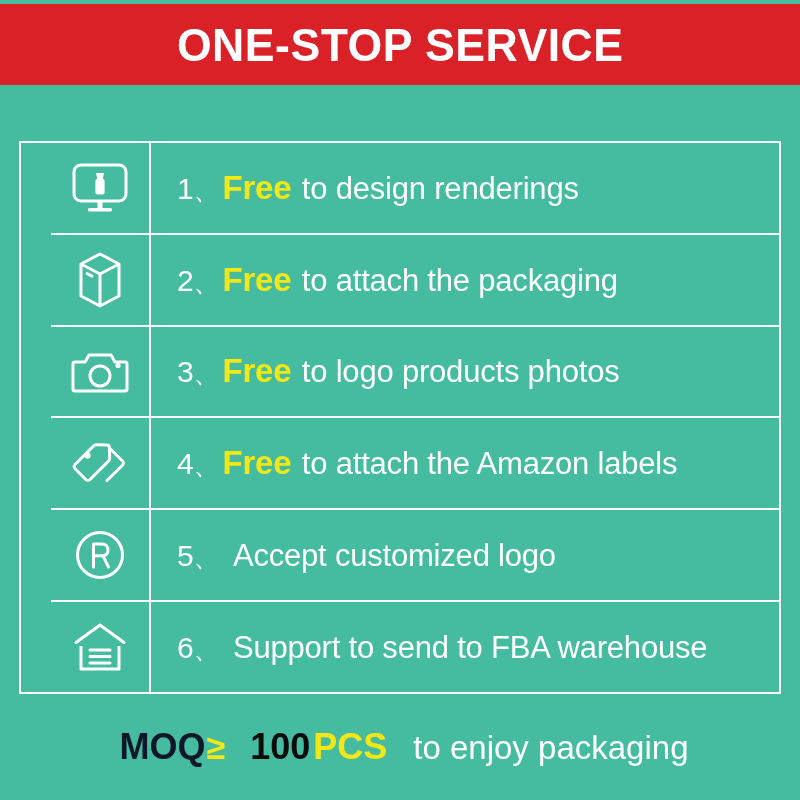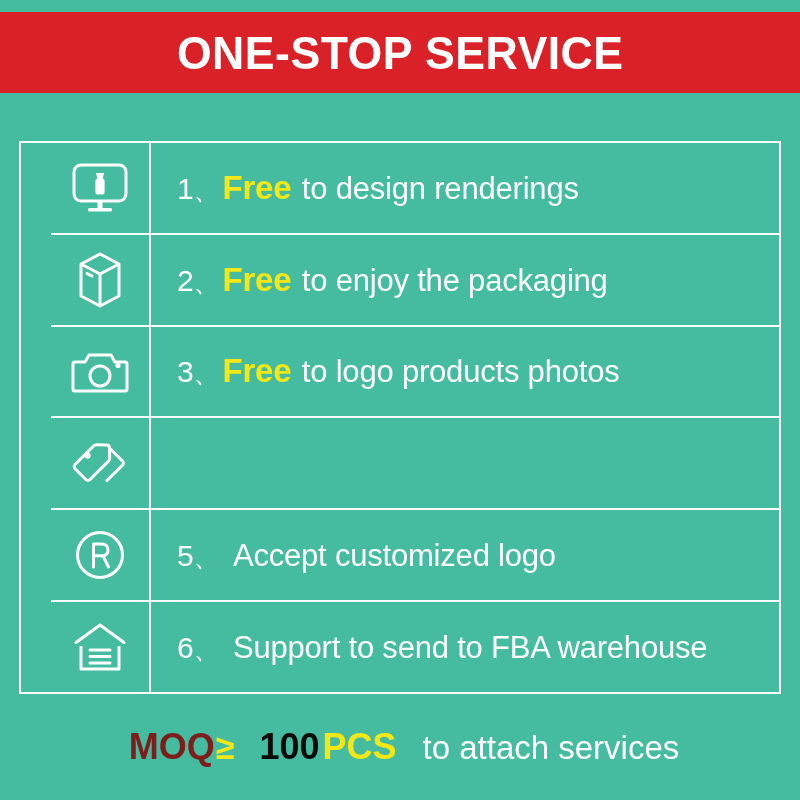--- a/index.html
+++ b/index.html
@@ -19,21 +19,21 @@
     width: 800px;
     height: 800px;
     background: #45bca0;
     box-sizing: border-box;
   }
 
   
   .header-band {
     position: absolute;
     left: 0;
-    top: 12px;
+    top: 4px;
     width: 800px;
     height: 81px;
     background: #da2128;
     display: flex;
     align-items: center;
     justify-content: center;
   }
   .header-title {
     color: #ffffff;
     font-family: "Liberation Sans", sans-serif;
@@ -129,21 +129,21 @@
     justify-content: center;
   }
   .footer-text {
     font-family: "Liberation Sans", sans-serif;
     font-size: 36px;
     font-weight: bold;
     line-height: 1;
     white-space: nowrap;
   }
   .footer-text .moq {
-    color: #7f1d1d;
+    color: #0f172a;
     margin-left: 8px;
   }
   .footer-text .gte {
     color: #f3e815;
     font-size: 34px;
     padding: 0 1px;
   }
   .footer-text .qty {
     color: #0b0b0b;
     margin-left: 24px;
@@ -195,21 +195,21 @@
           <svg width="46" height="58" viewBox="0 0 46 58" fill="none">
             <path d="M23 3 42 13v32L23 55 4 45V13L23 3z" stroke="#ffffff" stroke-width="3" stroke-linejoin="round"></path>
             <path d="M4 13l19 10 19-10" stroke="#ffffff" stroke-width="3" stroke-linejoin="round"></path>
             <path d="M23 23v32" stroke="#ffffff" stroke-width="3"></path>
             <path d="M10 22.5l5 2.6" stroke="#ffffff" stroke-width="3" stroke-linecap="round"></path>
           </svg>
         </span>
       </div>
       <div class="text-cell">
         <div class="row-text">
-          <span class="num">2</span><span class="sep">、</span><span class="free">Free</span><span class="rest"> to enjoy the packaging</span>
+          <span class="num">2</span><span class="sep">、</span><span class="free">Free</span><span class="rest"> to attach the packaging</span>
         </div>
       </div>
     </div>
 
     <div class="service-row">
       <div class="icon-cell">
         <span>
           <svg width="58" height="48" viewBox="0 0 58 48" fill="none">
             <path d="M4 14h10l4-7h22l4 7h10a2 2 0 0 1 2 2v25a2 2 0 0 1-2 2H4a2 2 0 0 1-2-2V16a2 2 0 0 1 2-2z" stroke="#ffffff" stroke-width="3" stroke-linejoin="round"></path>
             <circle cx="29" cy="28" r="10" stroke="#ffffff" stroke-width="3"></circle>
@@ -227,20 +227,25 @@
     <div class="service-row">
       <div class="icon-cell">
         <span>
           <svg width="58" height="50" viewBox="0 0 58 50" fill="none">
             <path d="M4 26.5 22.5 8a4 4 0 0 1 2.9-1.2l10.2.2a3 3 0 0 1 2.9 3l.2 10.2a4 4 0 0 1-1.2 2.9L19 41.5a3 3 0 0 1-4.2 0L4 30.7a3 3 0 0 1 0-4.2z" stroke="#ffffff" stroke-width="3" stroke-linejoin="round"></path>
             <circle cx="16.5" cy="17.5" r="3.2" fill="#ffffff"></circle>
             <path d="M40 11.5 51.5 23a3 3 0 0 1 0 4.2L36 42.5" stroke="#ffffff" stroke-width="3" stroke-linecap="round" stroke-linejoin="round"></path>
           </svg>
         </span>
       </div>
+      <div class="text-cell">
+        <div class="row-text">
+          <span class="num">4</span><span class="sep">、</span><span class="free">Free</span><span class="rest"> to attach the Amazon labels</span>
+        </div>
+      </div>
     </div>
 
     <div class="service-row">
       <div class="icon-cell">
         <span>
           <svg width="52" height="52" viewBox="0 0 52 52" fill="none">
             <circle cx="26" cy="26" r="22.5" stroke="#ffffff" stroke-width="3"></circle>
             <path d="M19.5 38V15h8.2c3.8 0 6.3 2.3 6.3 5.9 0 3.2-2 5.3-5.1 5.8L34.5 38" stroke="#ffffff" stroke-width="3" stroke-linecap="round" stroke-linejoin="round"></path>
             <path d="M19.5 26.7h8.4" stroke="#ffffff" stroke-width="3" stroke-linecap="round"></path>
           </svg>
@@ -267,17 +272,17 @@
         <div class="row-text">
           <span class="num">6</span><span class="sep">、</span><span class="free"></span><span class="rest"> Support to send to FBA warehouse</span>
         </div>
       </div>
     </div>
 
   </div>
 
   <div class="footer-line">
     <div class="footer-text">
-      <span class="moq">MOQ</span><span class="gte">≥</span><span class="qty">100</span><span class="pcs">PCS</span><span class="tail">to attach services</span>
+      <span class="moq">MOQ</span><span class="gte">≥</span><span class="qty">100</span><span class="pcs">PCS</span><span class="tail">to enjoy packaging</span>
     </div>
   </div>
 
 </div>
 
 </body></html>

